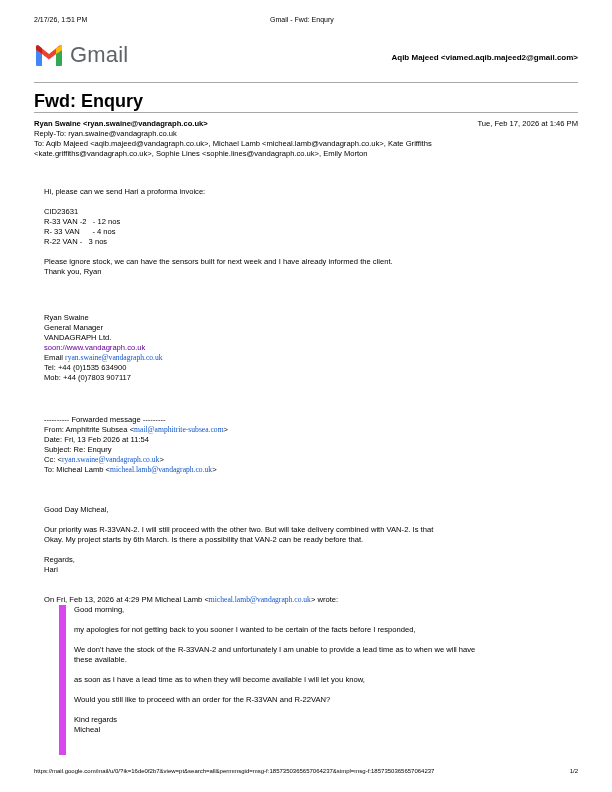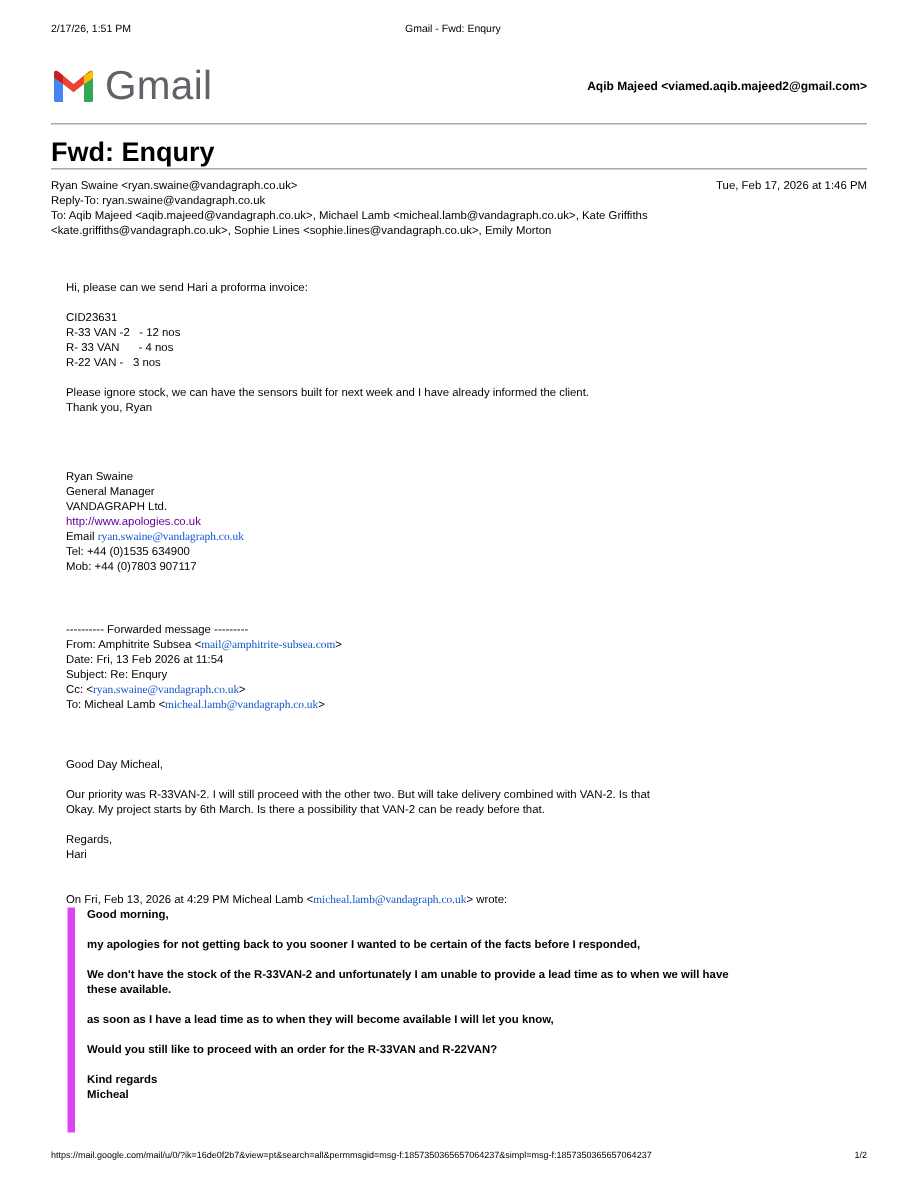--- a/index.html
+++ b/index.html
@@ -3,33 +3,33 @@
 <meta charset="utf-8">
 <style>
   html, body { margin:0; padding:0; background:#ffffff; }
   body { width:612px; height:792px; position:relative; overflow:hidden;
          font-family:"Liberation Sans", sans-serif; color:#000; font-size:8px; }
   .abs { position:absolute; }
   .print-header { top:16px; left:34px; right:34px; height:12px; font-size:7px; }
   .print-header .date { position:absolute; left:0; top:0; }
   .print-header .title { position:absolute; left:236px; top:0; }
   .logo { top:42px; left:34px; display:flex; align-items:center; }
-  .logo-text { font-size:27px; color:#5f6368; margin-left:6px; letter-spacing:0.2px; }
+  .logo-text { font-size:22px; color:#5f6368; margin-left:6px; letter-spacing:0.2px; }
   .account { top:53px; right:34px; font-size:8px; font-weight:bold; }
   .rule { left:34px; right:34px; height:1px; background:#a8a8a8; }
   .subject { top:91px; left:34px; font-size:18px; font-weight:bold; }
   .meta { left:34px; right:34px; font-size:7.6px; line-height:10px; }
-  .meta .bold { font-weight:normal; }
+  .meta .bold { font-weight:bold; }
   .msg-date { position:absolute; right:0; top:0; font-weight:normal; }
   .body { left:44px; right:40px; font-size:7.6px; line-height:10px; }
   .p { margin:0 0 10px 0; white-space:pre-wrap; }
   .link { color:#1155cc;font-family:Liberation Serif, serif; }
   .link-visited { color:#660099; }
   .quote-wrap { left:44px; right:40px; font-size:7.6px; line-height:10px; }
-  .quote { border-left:5px solid #d946ef; padding-left:8px; margin-left:1px;font-weight:bold; }
+  .quote { border-left:7px solid #d946ef; padding-left:8px; margin-left:15px; }
   .footer { top:768px; left:34px; right:34px; font-size:6px; }
   .footer .url { position:absolute; left:0; top:0; }
   .footer .page { position:absolute; right:0; top:0; }
   .mono { white-space:pre; }
 </style>
 </head>
 <body>
 
 <div class="abs print-header">
   <span class="date">2/17/26, 1:51 PM</span>
@@ -70,21 +70,21 @@
   <div class="mono">R- 33 VAN      - 4 nos</div>
   <div class="mono" style="margin-bottom:10px;">R-22 VAN -   3 nos</div>
   <div>Please ignore stock, we can have the sensors built for next week and I have already informed the client.</div>
   <div>Thank you, Ryan</div>
 </div>
 
 <div class="abs body" style="top:313px;">
   <div>Ryan Swaine</div>
   <div>General Manager</div>
   <div>VANDAGRAPH Ltd.</div>
-  <div><a class="link-visited">http://www.apologies.co.uk</a></div>
+  <div><a class="link-visited">soon://www.vandagraph.co.uk</a></div>
   <div><span>Email </span><a class="link">ryan.swaine@vandagraph.co.uk</a></div>
   <div>Tel: +44 (0)1535 634900</div>
   <div>Mob: +44 (0)7803 907117</div>
 </div>
 
 <div class="abs body" style="top:415px;">
   <div>---------- Forwarded message ---------</div>
   <div><span>From: Amphitrite Subsea &lt;</span><a class="link">mail@amphitrite-subsea.com</a><span>&gt;</span></div>
   <div>Date: Fri, 13 Feb 2026 at 11:54</div>
   <div>Subject: Re: Enqury</div>

